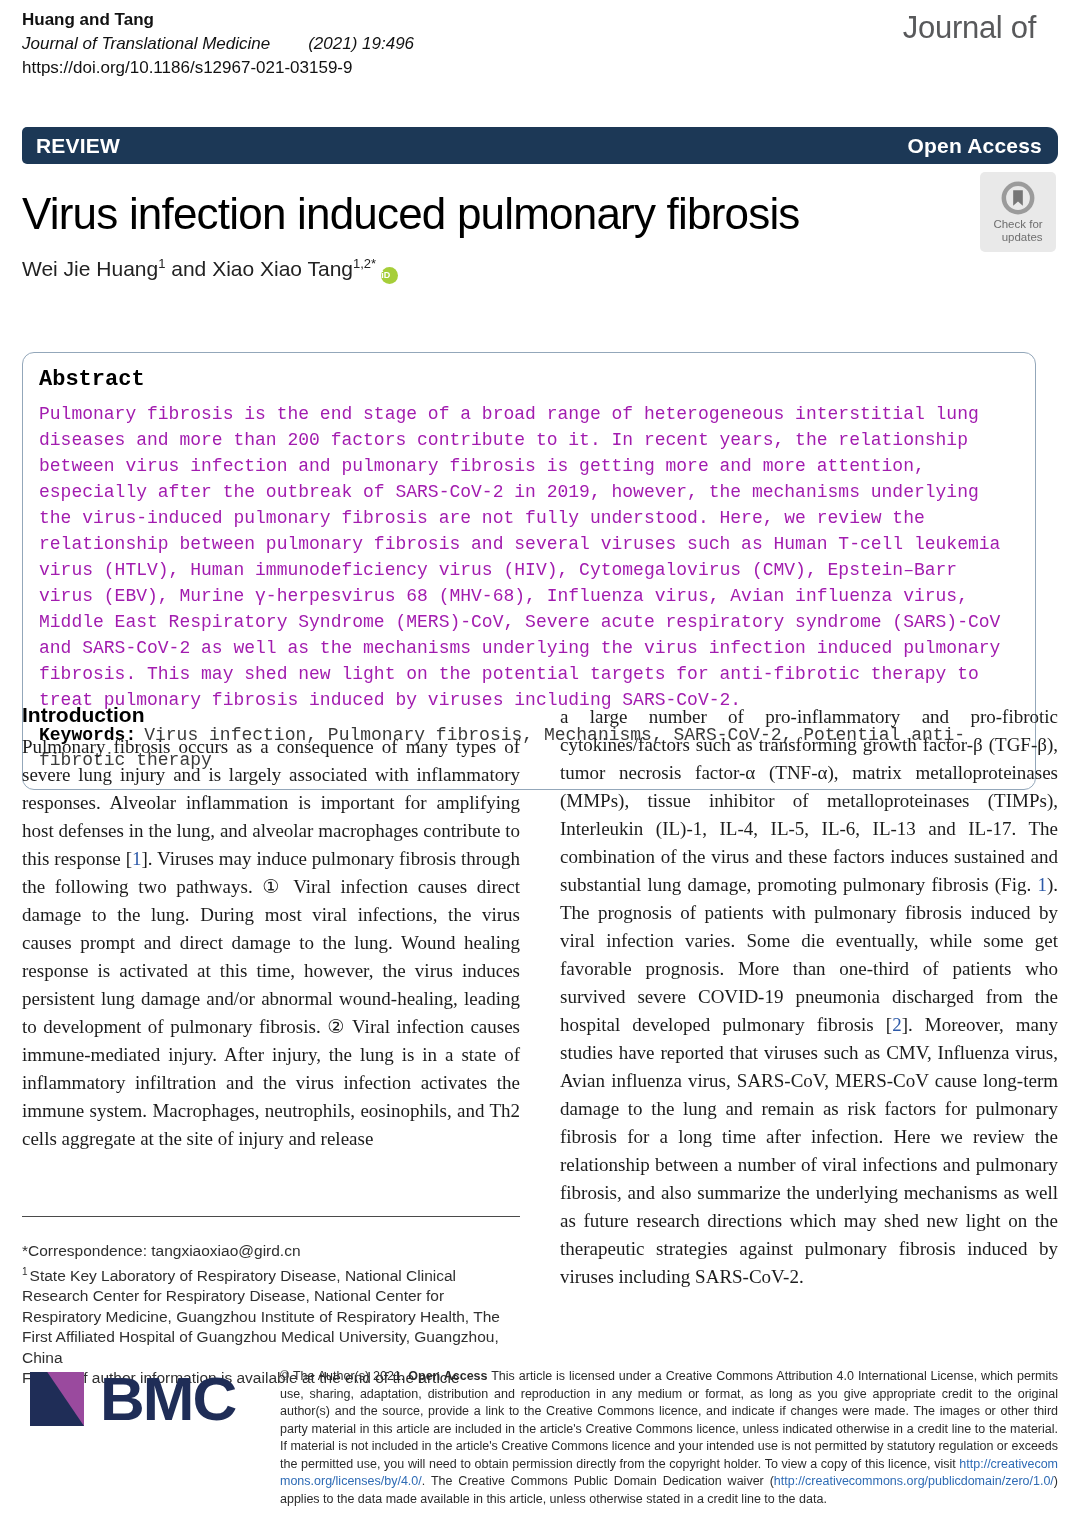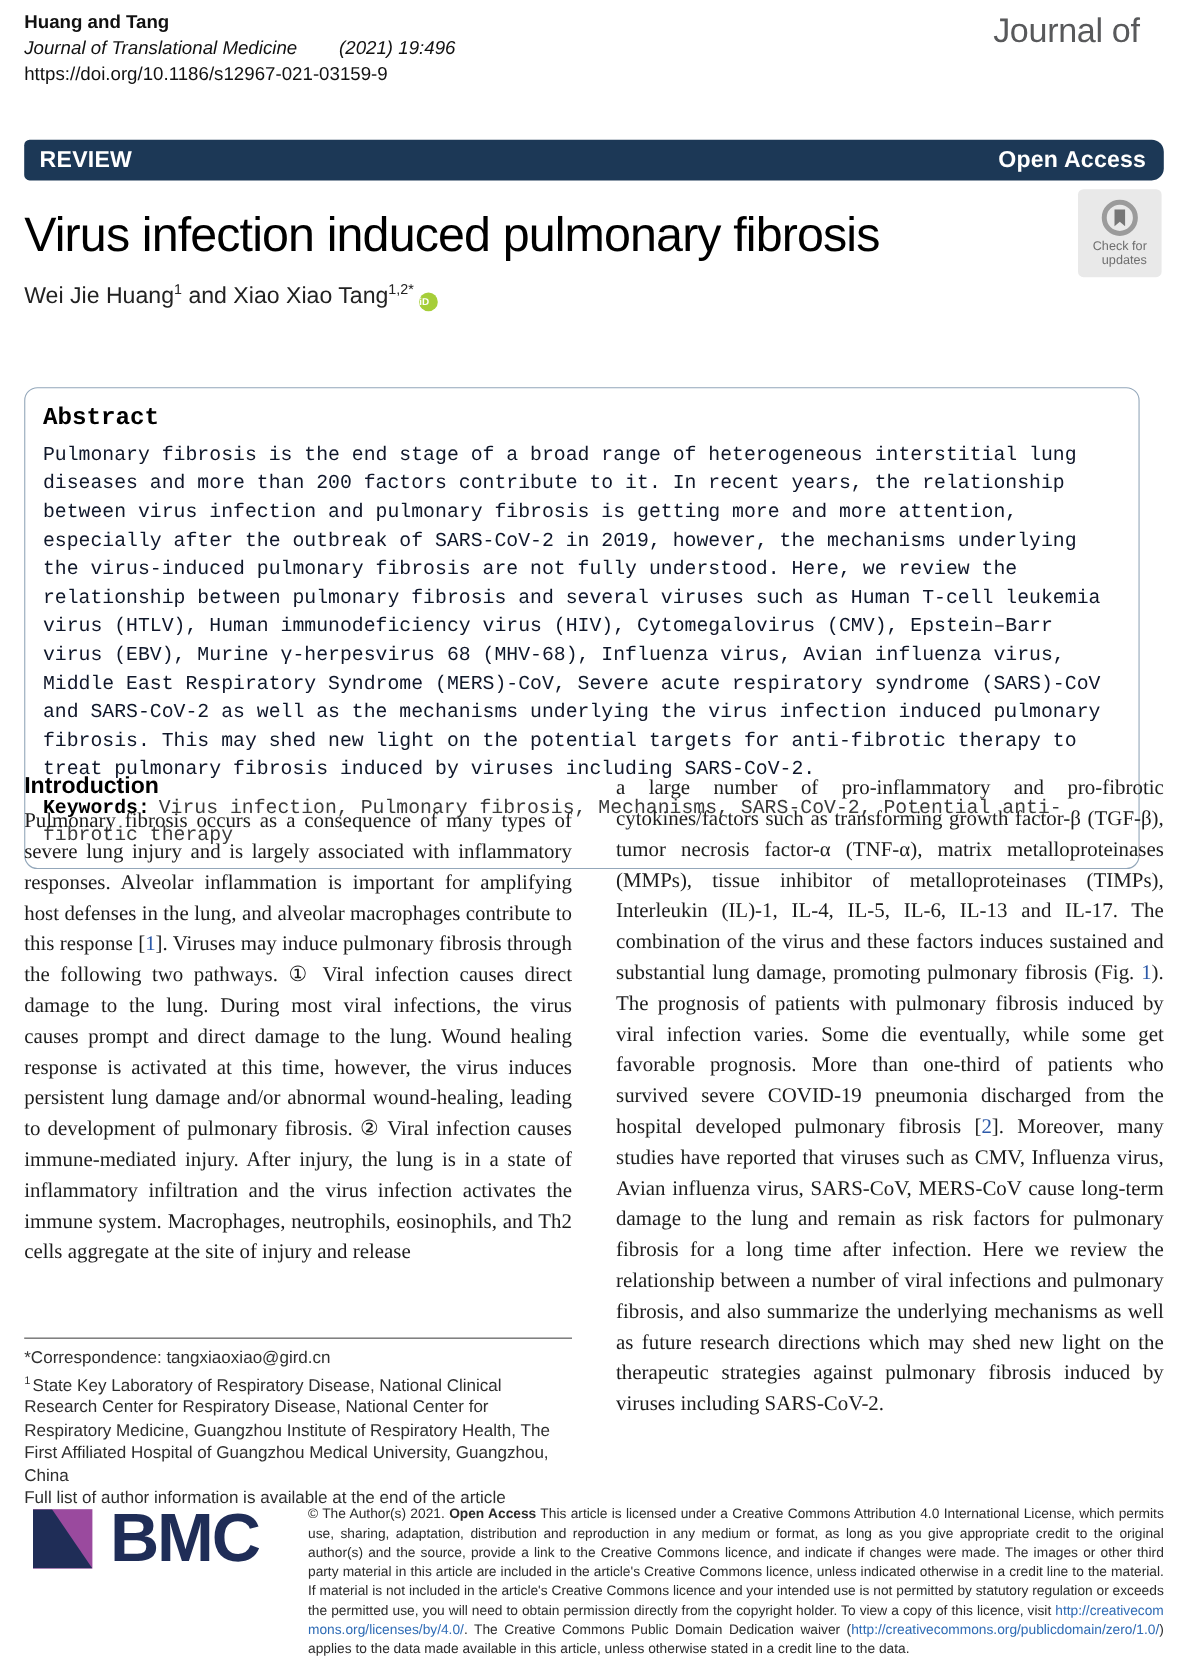--- a/index.html
+++ b/index.html
@@ -43,39 +43,39 @@
     display:inline-block; width:17px; height:17px; border-radius:50%;
     background:#a6ce39; color:#fff; font-size:9px; font-weight:bold;
     text-align:left; line-height:17px; vertical-align:-2px; margin-left:5px; cursor:pointer;
   }
   
   .abstract-box {
     position:absolute; top:352px; left:22px; width:1014px;
     border:1.5px solid #93a7ba; border-radius:12px; padding:14px 18px 16px 16px;font-family:Liberation Mono, monospace;
   }
   .abstract-box h2 { font-size:22px; font-weight:bold; color:#000; margin-bottom:9px; }
-  .abstract-box .abs-body { font-size:18px; line-height:26px; color:#0f172a; }
+  .abstract-box .abs-body { font-size:18px; line-height:26px; color:#a21caf; }
   .keywords { margin-top:10px; font-size:18px; line-height:25px; color:#3b3b3b; }
   .keywords .kw-label { font-weight:bold; color:#000; margin-right:8px; }
   
   .columns {
     position:absolute; top:703px; left:22px; width:1036px;
     display:flex; gap:40px;
   }
   .col { width:498px; }
   .col h3 { font-family:"Liberation Sans", sans-serif; font-size:21px; font-weight:bold; color:#000; margin-bottom:6px; }
   .body-text {
     font-family:"Liberation Serif","DejaVu Serif","DejaVu Sans",serif;
     font-size:19px; line-height:28px; color:#1c1c1c; text-align:justify;
   }
   .body-text .ref { color:#2c59a8; }
   
   .footnote {
     position:absolute; top:1216px; left:22px; width:498px;
-    border-top:1px solid #4a4a4a; padding-top:8px;
+    border-top:1px solid #4a4a4a; padding-top:24px;
     font-size:15.5px; line-height:20.5px; color:#2f2f2f;
   }
   .footnote sup { font-size:10px; vertical-align:super; margin-right:2px; }
   .footnote .email { cursor:pointer; }
   
   .bmc { position:absolute; top:1372px; left:30px; display:flex; align-items:center; gap:16px; }
   .bmc-mark { position:relative; width:54px; height:54px; background:#9a4a9e; }
   .bmc-mark::after {
     content:""; position:absolute; inset:0; background:#1f2d57;
     clip-path:polygon(0 0, 32% 0, 100% 100%, 0 100%);

